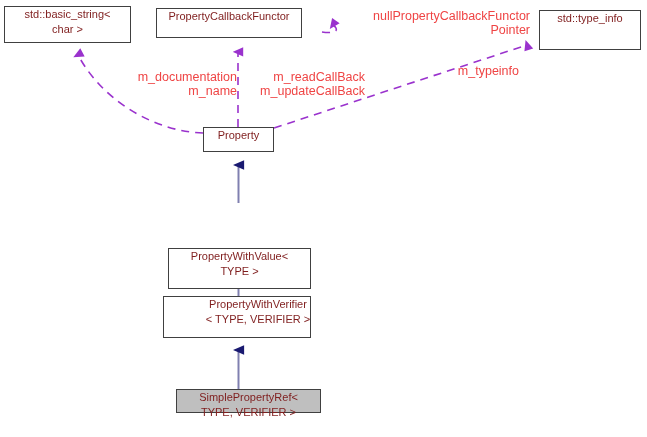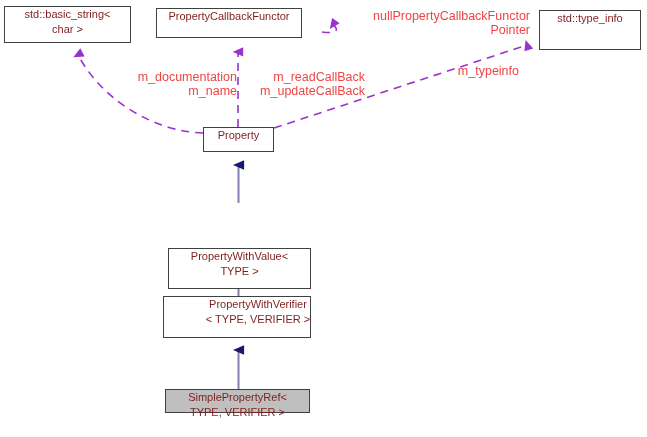--- a/index.html
+++ b/index.html
@@ -102,21 +102,21 @@
   <div class="node" style="left:168px; top:203px; width:143px; height:41px;margin-top:45px;">
     <span>PropertyWithValue&lt;
 TYPE &gt;</span>
   </div>
 
   <div class="node" style="left:163px; top:296px; width:148px; height:42px;padding-left:42px;">
     <span>PropertyWithVerifier
 &lt; TYPE, VERIFIER &gt;</span>
   </div>
 
-  <div class="node filled" style="left:165px; top:389px; width:145px; height:24px;">
+  <div class="node filled" style="left:176px; top:389px; width:145px; height:24px;">
     <span>SimplePropertyRef&lt;
 TYPE, VERIFIER &gt;</span>
   </div>
 
   <div class="edge-label" style="left:122px; top:70px; width:115px;">m_documentation
 m_name</div>
 
   <div class="edge-label" style="left:238px; top:70px; width:115px;margin-left:12px;">m_readCallBack
 m_updateCallBack</div>
 

